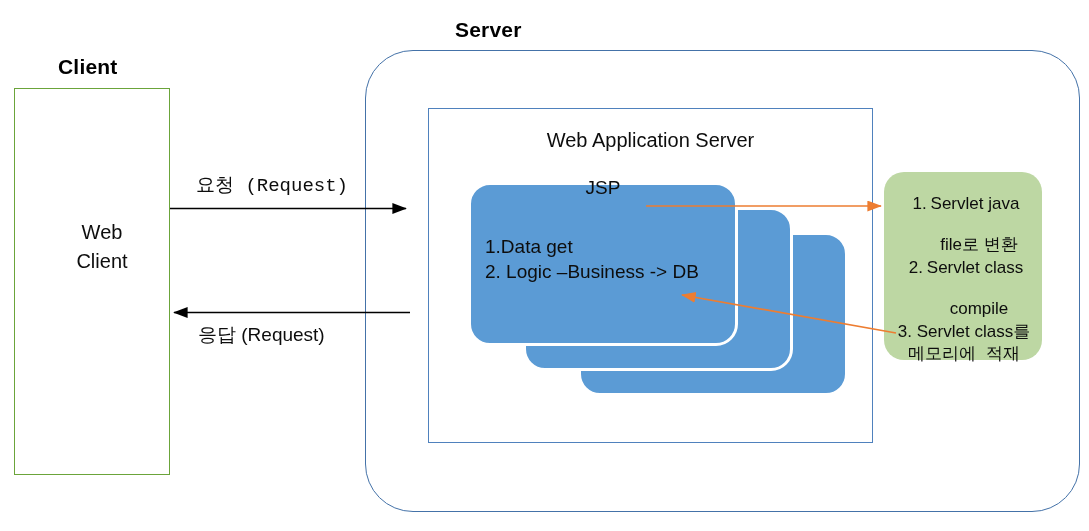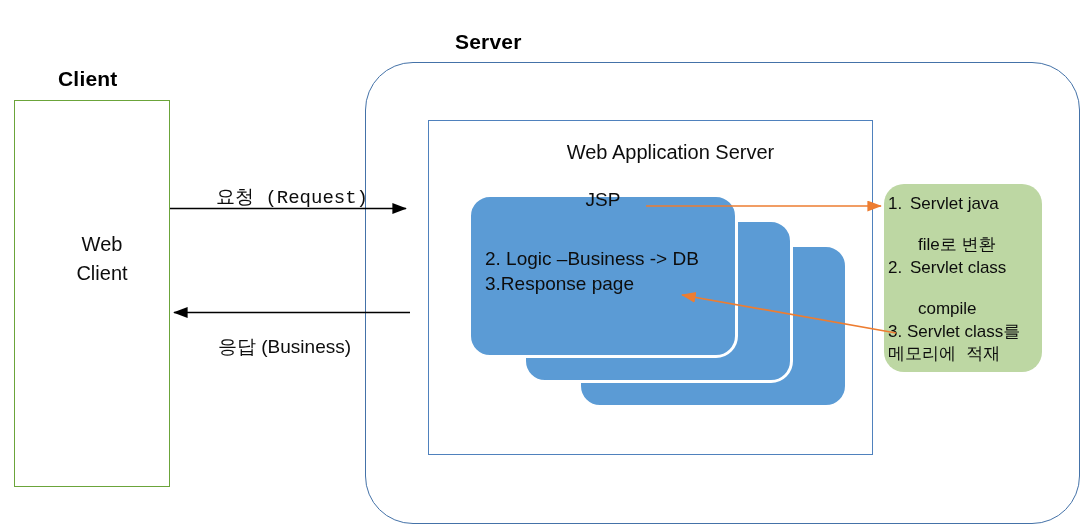--- a/index.html
+++ b/index.html
@@ -12,35 +12,34 @@
     font-family: "Liberation Sans", "DejaVu Sans", sans-serif;
     color: #000000;
   }
   #canvas {
     position: relative;
     width: 1089px;
     height: 531px;
     background: #ffffff;
     overflow: hidden;
   }
-  .abs { position: absolute; margin-top: 12px; }
+  .abs { position: absolute; }
 
   
   .title-label {
     font-weight: bold;
     font-size: 21px;
     color: #000000;
     white-space: nowrap;
     letter-spacing: 0.2px;
   }
   .plain-label {
     font-size: 19px;
     color: #0d0d0d;
     white-space: nowrap;
-    padding-left: 20px;
   }
 
   
   #client-box {
     left: 14px;
     top: 88px;
     width: 156px;
     height: 387px;
     border: 1.6px solid #6ba43a;
     background: #ffffff;
@@ -155,20 +154,21 @@
     width: 152px;
     font-size: 17px;
     line-height: 23px;
     color: #0d0d0d;
     margin: 0;
     padding: 0;
     list-style: none;
   }
   #servlet-list li {
     display: block;
+    text-align: center;
   }
   .srv-num {
     display: inline-block;
     width: 22px;
   }
   .srv-indent {
     display: block;
     padding-left: 30px;
     margin-top: 18px;
   }
@@ -220,22 +220,22 @@
 
   <div class="abs plain-label" id="was-title">Web Application Server</div>
 
   <div class="abs jsp-card" id="jsp-card-back"></div>
   <div class="abs jsp-card" id="jsp-card-mid"></div>
   <div class="abs jsp-card" id="jsp-card-front"></div>
 
   <div class="abs" id="jsp-heading">JSP</div>
 
   <div class="abs" id="jsp-steps">
+    <div>1.Data get</div>
     <div>2. Logic –Business -&gt; DB</div>
-    <div>3.Response page</div>
   </div>
 
   <div class="abs" id="servlet-box"></div>
 
   <ul class="abs" id="servlet-list">
     <li>
       <span class="srv-num">1.</span><span>Servlet java</span>
       <span class="srv-indent">file로 변환</span>
     </li>
     <li>
@@ -244,21 +244,21 @@
     </li>
     <li>
       <span>3.</span>
       <span>Servlet class를</span>
       <span class="srv-flat">메모리에 적재</span>
     </li>
   </ul>
 
   <div class="abs plain-label" id="request-label">요청 (Request)</div>
 
-  <div class="abs plain-label" id="response-label">응답 (Business)</div>
+  <div class="abs plain-label" id="response-label">응답 (Request)</div>
 
   <svg class="overlay" viewBox="0 0 1089 531">
     <defs>
       <marker id="head-black" markerWidth="9" markerHeight="9" refX="8" refY="3.2" orient="auto">
         <path d="M0,0 L8.5,3.2 L0,6.4 z" fill="#000000"></path>
       </marker>
       <marker id="head-orange" markerWidth="9" markerHeight="9" refX="8" refY="3.2" orient="auto">
         <path d="M0,0 L8.5,3.2 L0,6.4 z" fill="#ed7d31"></path>
       </marker>
     </defs>

